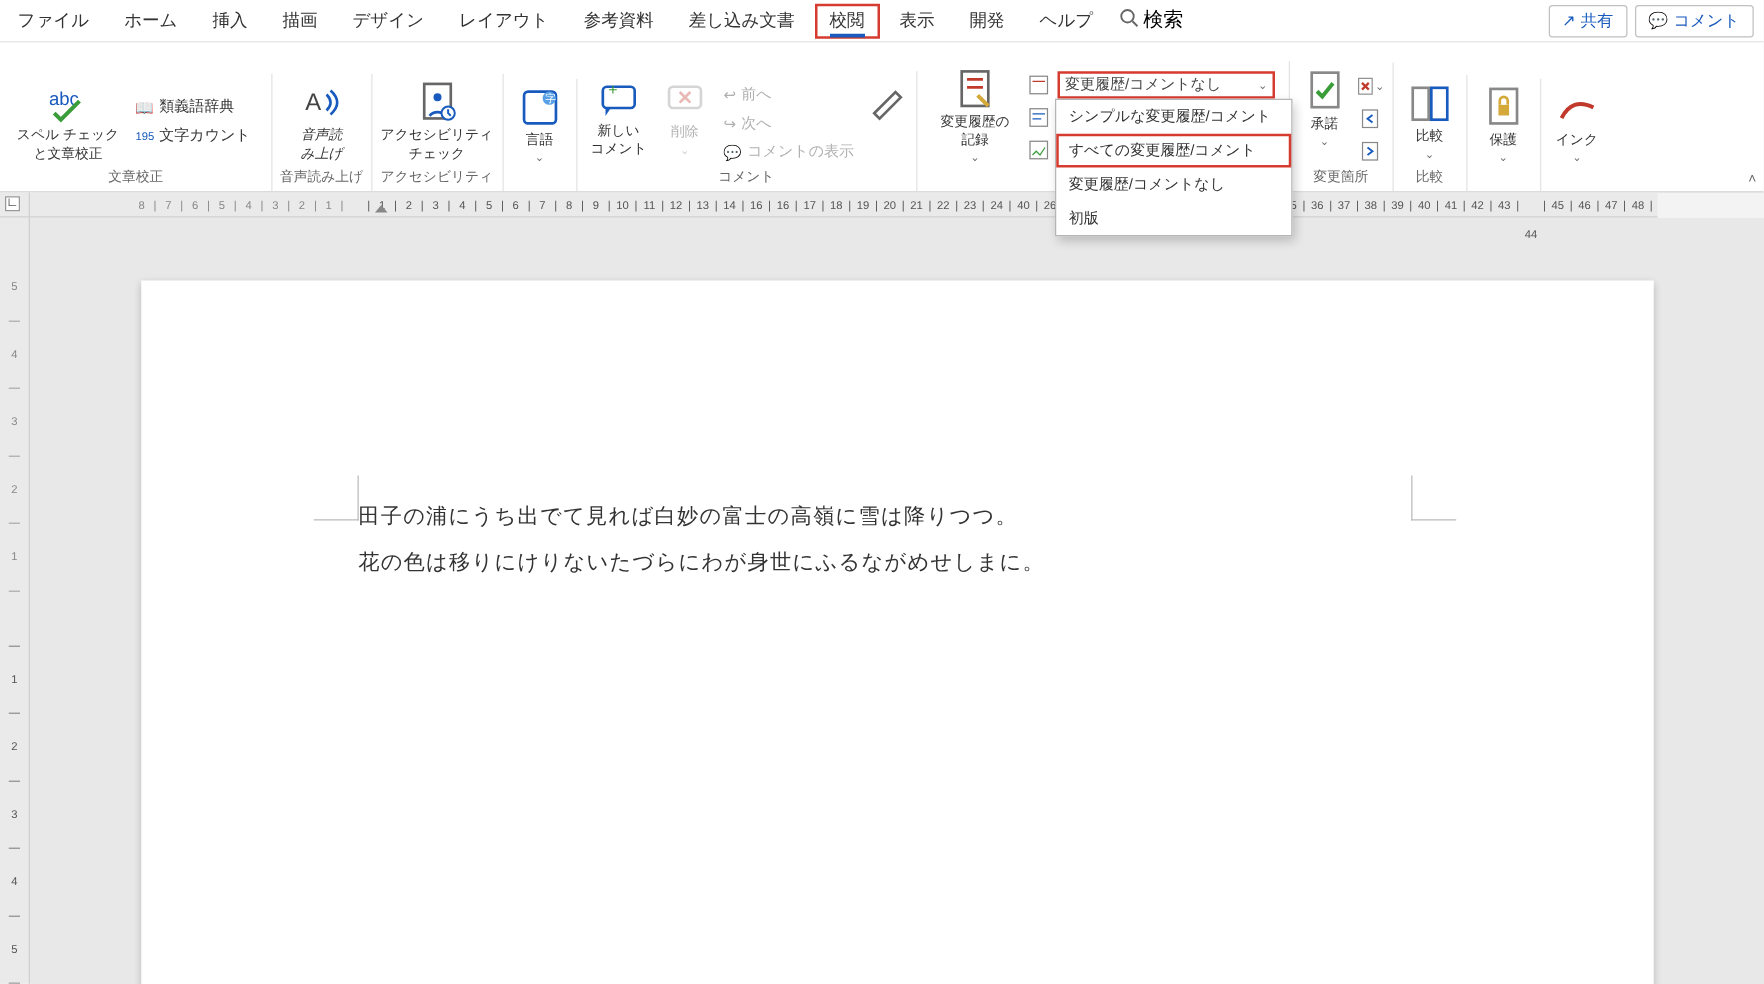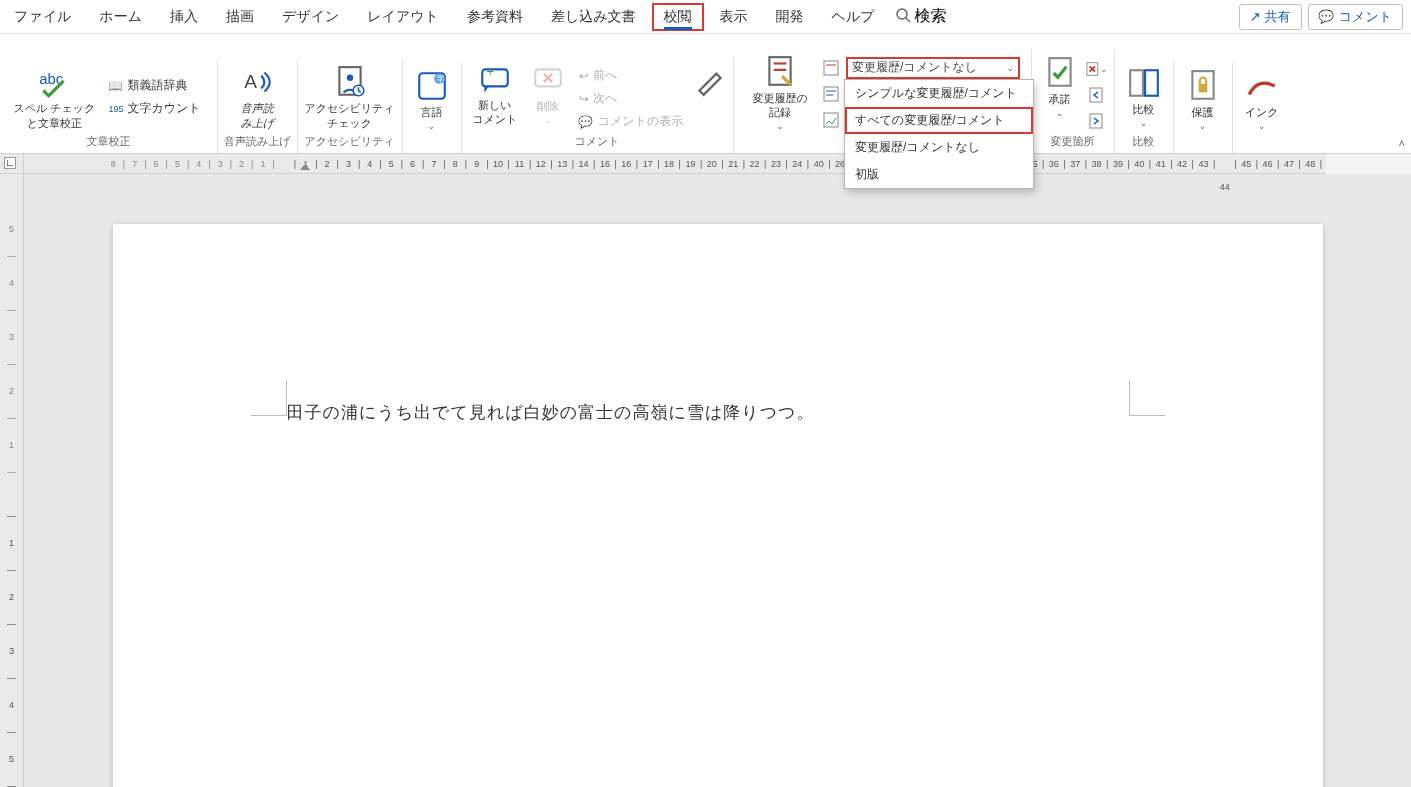--- a/index.html
+++ b/index.html
@@ -508,16 +508,17 @@
       <div class="dark">—</div>
       <div class="dark">5</div>
       <div class="dark">—</div>
     </div>
   <div class="docwrap">
     <div class="page-area">
       <div class="page">
         <div class="corner tl"></div>
         <div class="corner tr"></div>
         <p class="doc-text">田子の浦にうち出でて見れば白妙の富士の高嶺に雪は降りつつ。</p>
+        <p class="doc-text">花の色は移りにけりないたづらにわが身世にふるながめせしまに。</p>
       </div>
     </div>
   </div>
 </div>
 
 </body></html>

